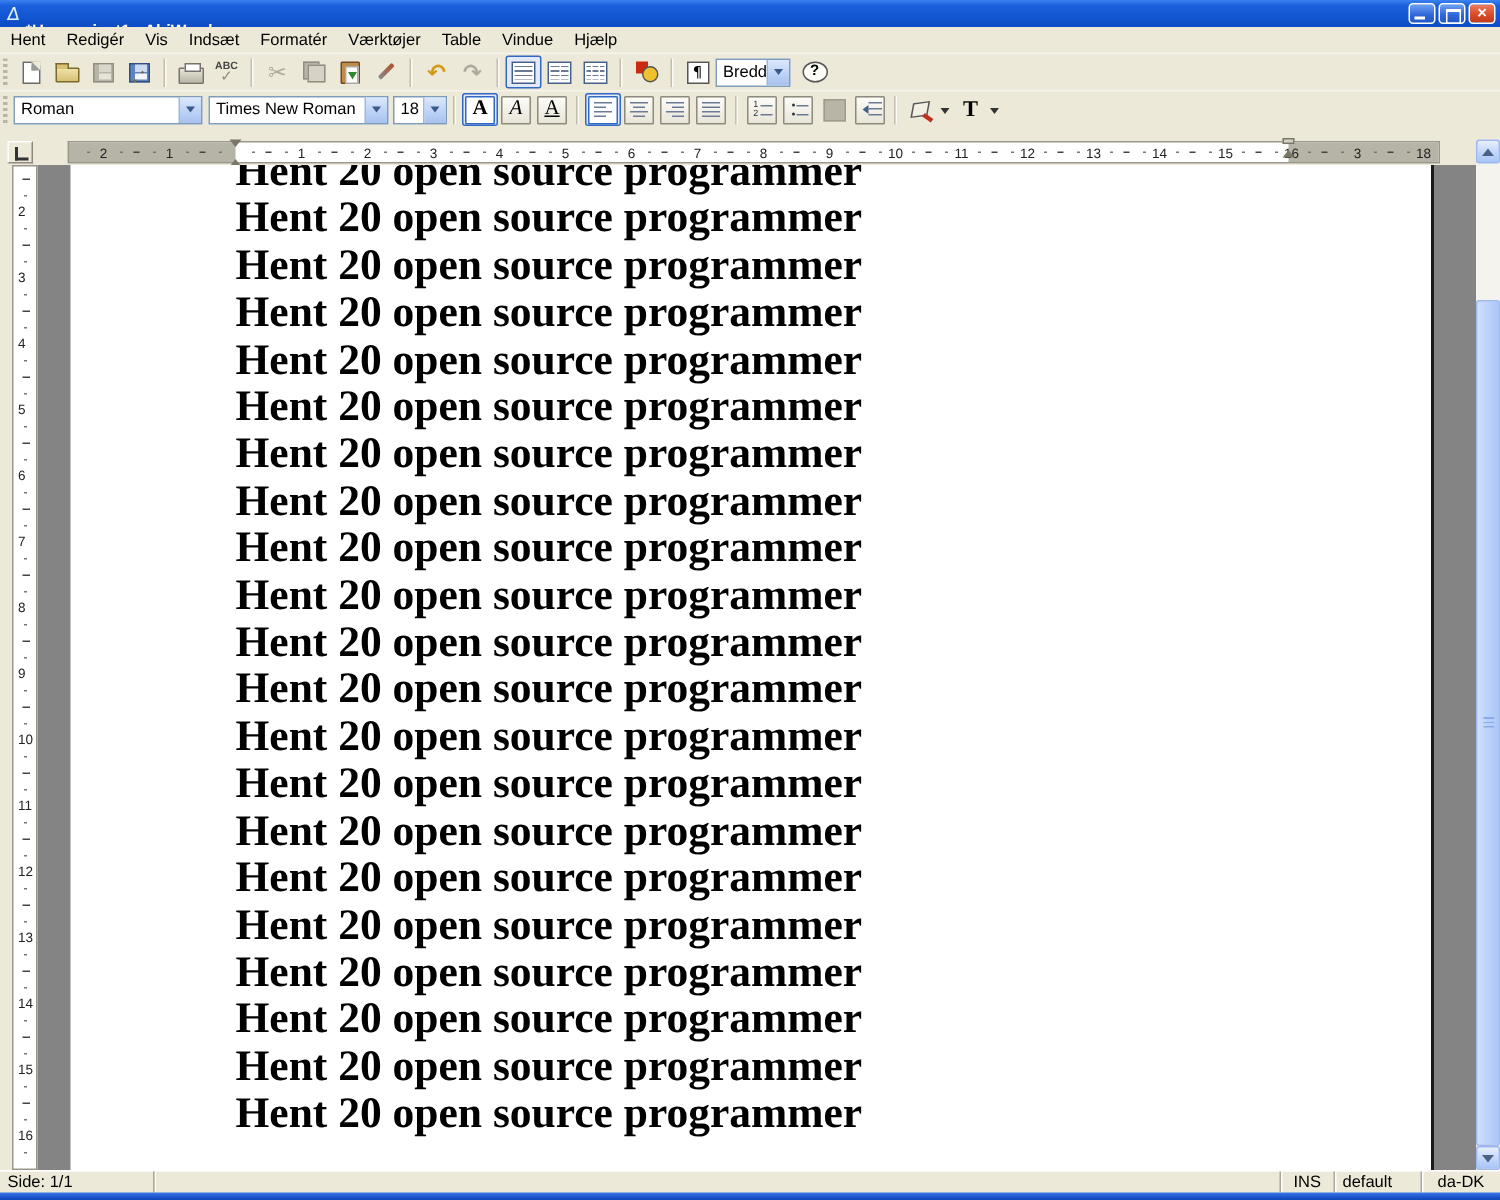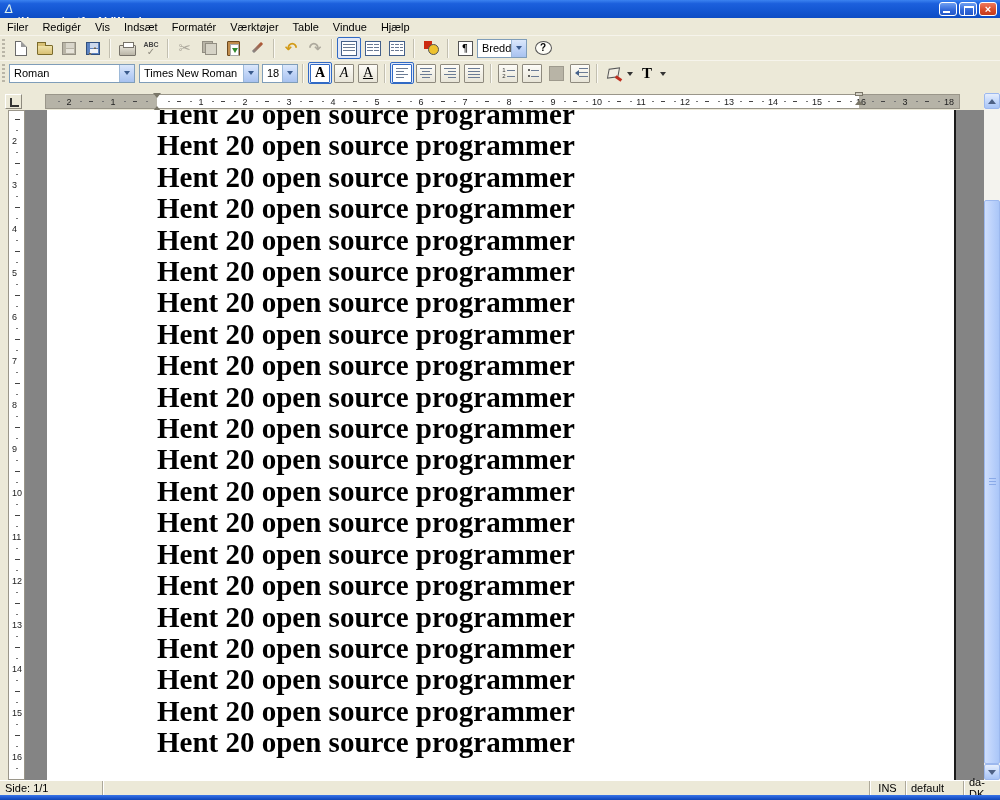--- a/index.html
+++ b/index.html
@@ -156,41 +156,41 @@
   .sthumb::after { content:""; position:absolute; left:4px; top:50%; width:7px; height:7px; margin-top:-4px;
     background:repeating-linear-gradient(180deg,#8aaaе8 0 1px,transparent 1px 3px);
     background-image:repeating-linear-gradient(180deg,#8aaae8 0 1px,transparent 1px 3px); }
 
   
   .statusbar { position:absolute; left:0; top:780px; width:1000px; height:15px; background:#ece9d8;
     border-top:1px solid #fff; display:flex; font-size:11px; color:#000; align-items:center; }
   .sseg { height:100%; display:flex; align-items:center; padding:0 5px;
     border-right:1px solid #aca899; box-shadow:1px 0 0 #fff; }
   .s1 { width:103px; } .s2 { flex:1; } .s3 { width:36px; justify-content:center; }
-  .s4 { width:58px; } .s5 { width:36px; border-right:none; box-shadow:none; justify-content:center; }
+  .s4 { width:58px; } .s5 { width:52px; border-right:none; box-shadow:none; justify-content:center; }
   .bottomedge { position:absolute; left:0; top:795px; width:1000px; height:5px;
     background:linear-gradient(180deg,#3a76e8,#1c55cc 60%,#0f46b4); }
 </style>
 </head>
 <body>
 
 <div class="win">
 
   <div class="titlebar">
     <span class="applogo">∆</span>
     <span class="wtitle">*Unavngivet1 - AbiWord</span>
     <span class="wbtns">
       <span class="wbtn min"></span>
       <span class="wbtn restore"></span>
       <span class="wbtn close">×</span>
     </span>
   </div>
 
   <div class="menubar">
-      <span class="mitem">Filer</span>
+      <span class="mitem">Hent</span>
       <span class="mitem">Redigér</span>
       <span class="mitem">Vis</span>
       <span class="mitem">Indsæt</span>
       <span class="mitem">Formatér</span>
       <span class="mitem">Værktøjer</span>
       <span class="mitem">Table</span>
       <span class="mitem">Vindue</span>
       <span class="mitem">Hjælp</span>
     </div>
 

